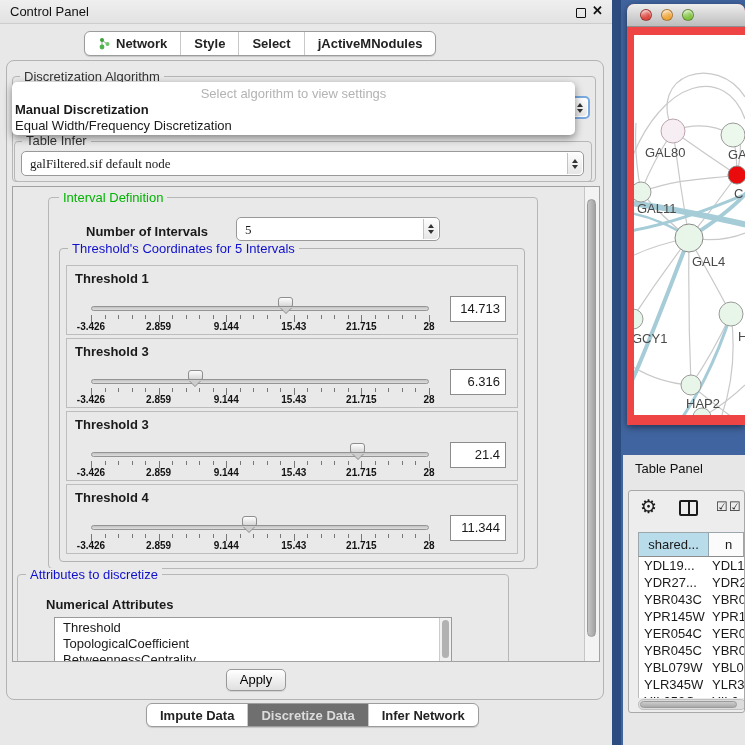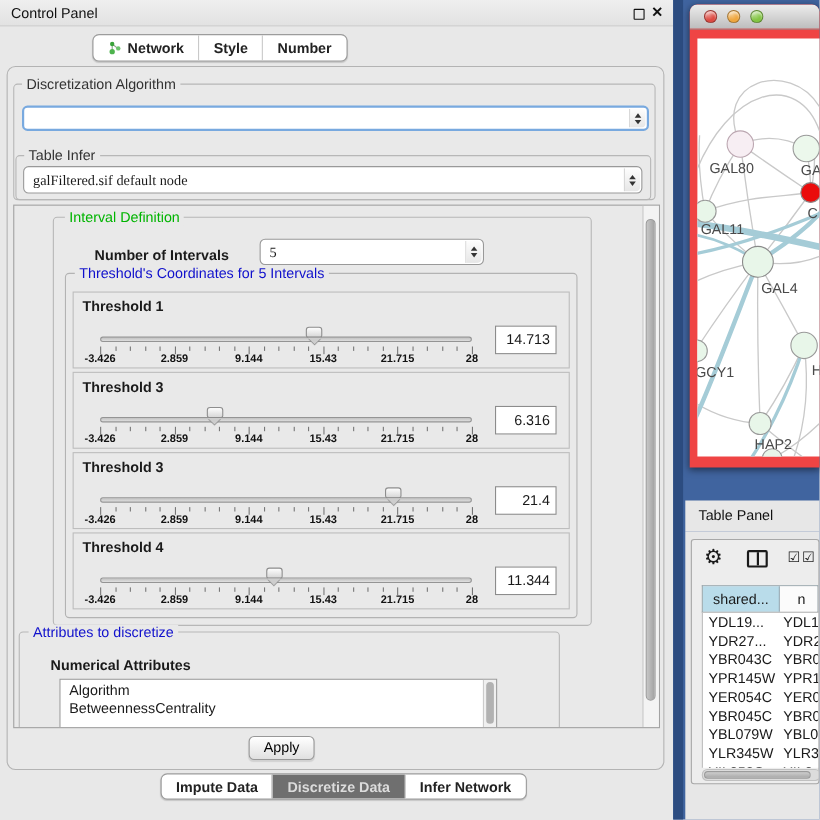--- a/index.html
+++ b/index.html
@@ -142,35 +142,45 @@
           <circle cx="4" cy="3" r="2" fill="#3aa33a"></circle>
           <circle cx="4" cy="10" r="2.4" fill="#4db34d"></circle>
           <circle cx="9.5" cy="7" r="2" fill="#6cc46c"></circle>
         </svg>
         <span>Network</span>
       </div>
       <div class="tab">
         <span>Style</span>
       </div>
       <div class="tab">
-        <span>Number</span>
+        <span>Select</span>
+      </div>
+      <div class="tab">
+        <span>jActiveMNodules</span>
       </div>
     </div>
 
   <div class="content-frame"></div>
 
   <div class="group" style="left:12px; top:76px; width:584px; height:106px;"></div>
   <span class="gtitle" style="left:20px; top:70px; color:#333;">Discretization Algorithm</span>
   <div class="combo algo-combo">
     <span class="spin">
         <span class="arr-up"></span>
         <span class="arr-dn"></span>
       </span>
   </div>
 
+  <div class="popup">
+    <div class="ph">Select algorithm to view settings</div>
+    <div id="popup-options">
+        <div class="opt b">Manual Discretization</div>
+        <div class="opt">Equal Width/Frequency Discretization</div>
+      </div>
+  </div>
 
   <div class="group" style="left:14px; top:141px; width:578px; height:41px;"></div>
   <span class="gtitle" style="left:22px; top:134px; color:#333;">Table Infer</span>
   <div class="combo" style="left:21px; top:151px; width:563px; height:25px;">
     <span class="ctext">galFiltered.sif default node</span>
     <span class="spin">
         <span class="arr-up"></span>
         <span class="arr-dn"></span>
       </span>
   </div>
@@ -359,21 +369,22 @@
             <div class="thr-value">11.344</div>
           </div>
         </div>
     </div>
 
     <div class="group" style="left:4px; top:387px; width:492px; height:96px;">
       <span class="gtitle" style="left:8px; top:-7px; color:#1010cc;">Attributes to discretize</span>
       <span class="bold13" style="left:28px; top:22px;">Numerical Attributes</span>
       <div class="attr-list" style="left:36px; top:42px; width:398px; height:45px;">
         <div id="attr-items">
-            <div>Algorithm</div>
+            <div>Threshold</div>
+            <div>TopologicalCoefficient</div>
             <div>BetweennessCentrality</div>
           </div>
         <div class="attr-scroll">
             <div class="thumb"></div>
           </div>
       </div>
     </div>
     <div class="vscroll">
         <div class="thumb"></div>
       </div>

